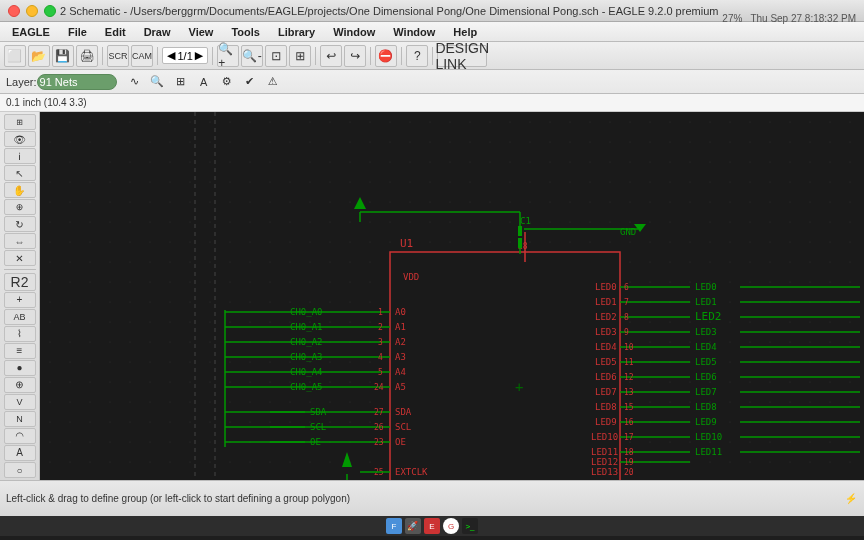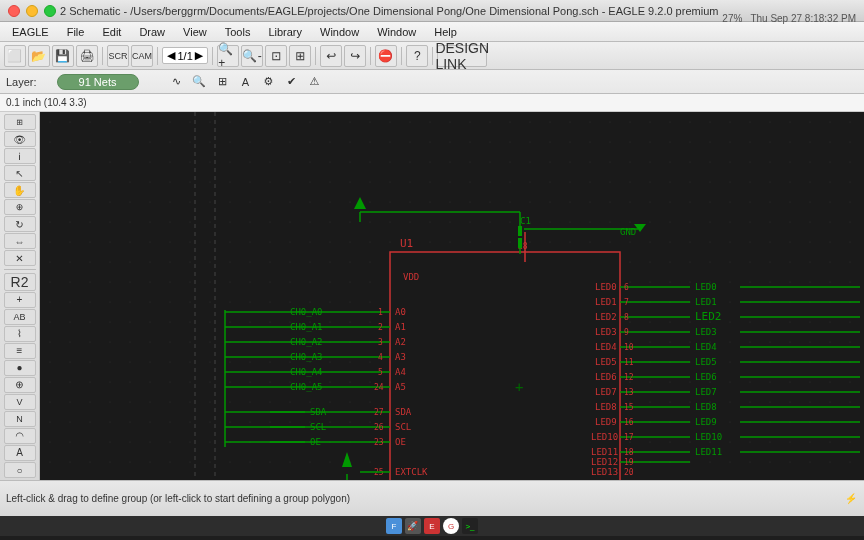--- a/index.html
+++ b/index.html
@@ -63,20 +63,21 @@
       padding: 0 4px;
       border-bottom: 1px solid #bbb;
       gap: 2px;
     }
     .menu-item {
       padding: 1px 8px;
       font-size: 11px;
       color: #222;
       cursor: pointer;
       border-radius: 3px;
+      font-weight: bold;
     }
 
     
     #toolbar {
       background: linear-gradient(180deg, #f0f0f0 0%, #e0e0e0 100%);
       height: 28px;
       display: flex;
       align-items: center;
       padding: 0 4px;
       border-bottom: 1px solid #bbb;
@@ -113,28 +114,28 @@
     }
 
     
     #layerbar {
       background: linear-gradient(180deg, #f0f0f0 0%, #e8e8e8 100%);
       height: 24px;
       display: flex;
       align-items: center;
       padding: 0 6px;
       border-bottom: 1px solid #bbb;
-      gap: 20px;
+      gap: 0;
     }
     .layer-label { font-size: 11px; color: #333; }
     .layer-select {
       background: #6b9e6b;
       color: white;
       font-size: 11px;
-      padding: 1px 21px;
+      padding: 1px 2px;
       border-radius: 8px;
       border: 1px solid #5a8a5a;
       min-width: 80px;
     }
     .layer-tools {
       display: flex;
       align-items: center;
       gap: 3px;
       margin-left: 8px;
     }

